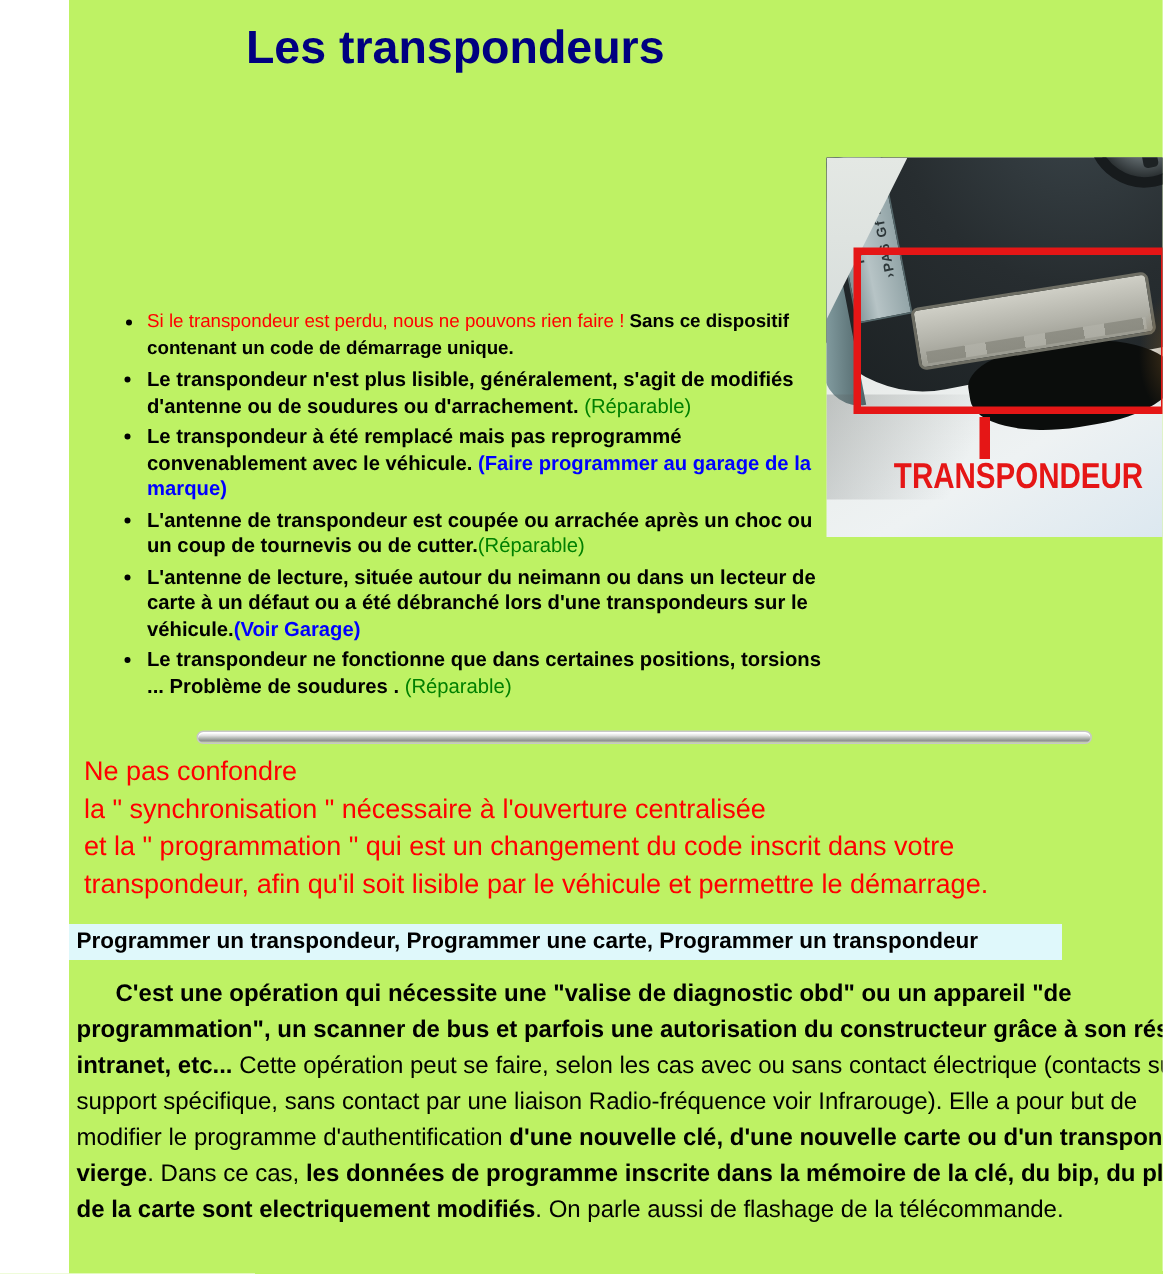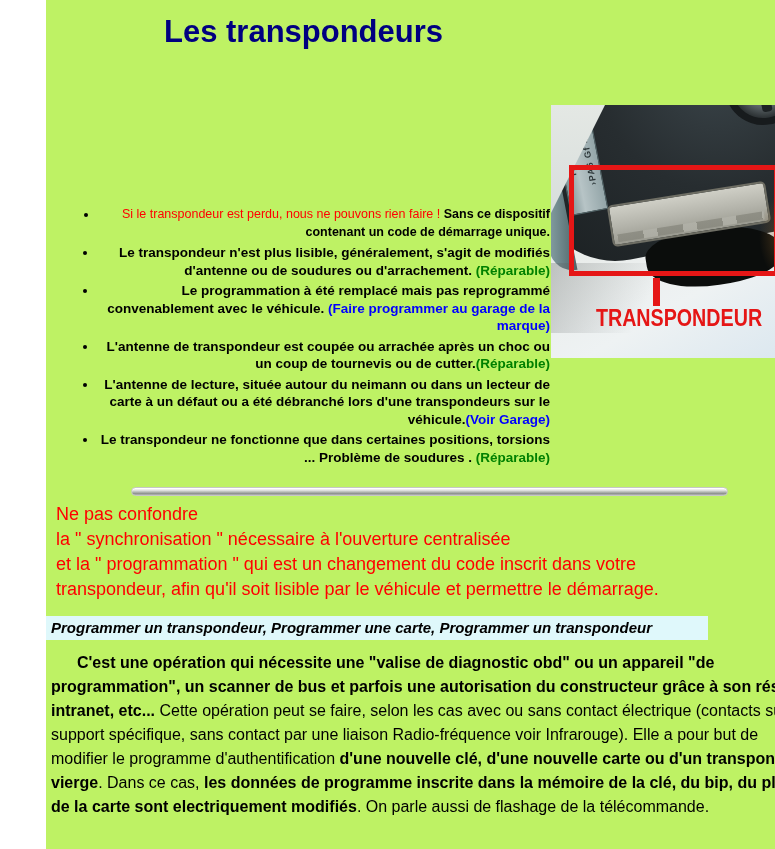--- a/index.html
+++ b/index.html
@@ -10,41 +10,41 @@
   
   .title { position:absolute; left:0; top:13px; width:515px; text-align:center;
            color:var(--title_navy,#000080); font-weight:bold; font-size:31px; line-height:38px; }
 
   
   .section-heading { position:absolute; left:0; top:167px; width:500px; text-align:center;
            color:var(--heading_blue,#0000DD); font-weight:bold; font-size:15px; }
 
   
   ul.bullets { position:absolute; left:52px; top:206px; width:452px; list-style:disc outside; }
-  ul.bullets li { font-size:13.5px; line-height:17.5px; margin-bottom:3px; color:#000;text-align:right; }
+  ul.bullets li { font-size:13.5px; line-height:17.5px; margin-bottom:3px; color:#000; }
   ul.bullets li.small { font-size:12.5px; }
   .seg-red    { color:var(--red,#FF0000); font-weight:400; }
   .seg-bold   { color:#000; font-weight:700; }
-  .seg-green  { color:var(--green,#008000); font-weight:700; }
+  .seg-green  { color:var(--green,#008000); font-weight:400; }
   .seg-blue   { color:var(--link_blue,#0000FF); font-weight:700; }
   .seg-normal { font-weight:400; }
 
   
   .hr3d { position:absolute; left:85px; top:487px; width:597px; height:9px; border-radius:5px;
           background:linear-gradient(#fdfdfd 0%, #e8e8e8 30%, #b9bdb9 55%, #8f938f 80%, #b5b5b5 100%);
           border:1px solid #c7c7c7; box-shadow:inset 0 1px 0 #ffffff; }
 
   
   .warning { position:absolute; left:10px; top:502px; width:750px;
              color:var(--red,#FF0000); font-size:18px; line-height:25px; font-weight:400; }
 
   
   .highlight { position:absolute; left:0; top:616px; width:662px; height:24px;
                background:var(--highlight_bg,#DFF8FB); color:#000; font-weight:bold;
-               font-size:15px; line-height:24px; padding-left:5px;font-style:italic; }
+               font-size:15px; line-height:24px; padding-left:5px; }
 
   
   .paragraph { position:absolute; left:5px; top:651px; width:764px; color:#000;
                font-size:16px; line-height:24px; text-indent:26px; }
 
   
   .photo { position:absolute; left:505px; top:105px; width:256px; height:253px; overflow:hidden;
            background:linear-gradient(150deg,#dfe3df 0%,#e9ecea 40%,#eef2f3 68%,#d9e6ef 100%); }
   .fob { position:absolute; left:-25px; top:-100px; width:335px; height:240px;
          transform:rotate(-11deg); border-radius:8px 8px 44px 80px;
@@ -115,21 +115,21 @@
     <div class="dust"></div>
     <div class="anno-box"></div>
     <div class="anno-stem"></div>
     <div class="anno-label">TRANSPONDEUR</div>
   </div>
 
 
   <ul class="bullets">
       <li class="small"><span class="seg-red">Si le transpondeur est perdu, nous ne pouvons rien faire !</span><span class="seg-bold"> Sans ce dispositif contenant un code de démarrage unique.</span></li>
       <li><span class="seg-bold">Le transpondeur n'est plus lisible, généralement, s'agit de modifiés d'antenne ou de soudures ou d'arrachement. </span><span class="seg-green">(Réparable)</span></li>
-      <li><span class="seg-bold">Le programmation à été remplacé mais pas reprogrammé convenablement avec le véhicule. </span><span class="seg-blue">(Faire programmer au garage de la marque)</span></li>
+      <li><span class="seg-bold">Le transpondeur à été remplacé mais pas reprogrammé convenablement avec le véhicule. </span><span class="seg-blue">(Faire programmer au garage de la marque)</span></li>
       <li><span class="seg-bold">L'antenne de transpondeur est coupée ou arrachée après un choc ou un coup de tournevis ou de cutter.</span><span class="seg-green">(Réparable)</span></li>
       <li><span class="seg-bold">L'antenne de lecture, située autour du neimann ou dans un lecteur de carte à un défaut ou a été débranché lors d'une transpondeurs sur le véhicule.</span><span class="seg-blue">(Voir Garage)</span></li>
       <li><span class="seg-bold">Le transpondeur ne fonctionne que dans certaines positions, torsions ... Problème de soudures . </span><span class="seg-green">(Réparable)</span></li>
     </ul>
 
   <div class="hr3d"></div>
 
   <div class="warning">
     <div>Ne pas confondre</div>
     <div>la " synchronisation " nécessaire à l'ouverture centralisée</div>

